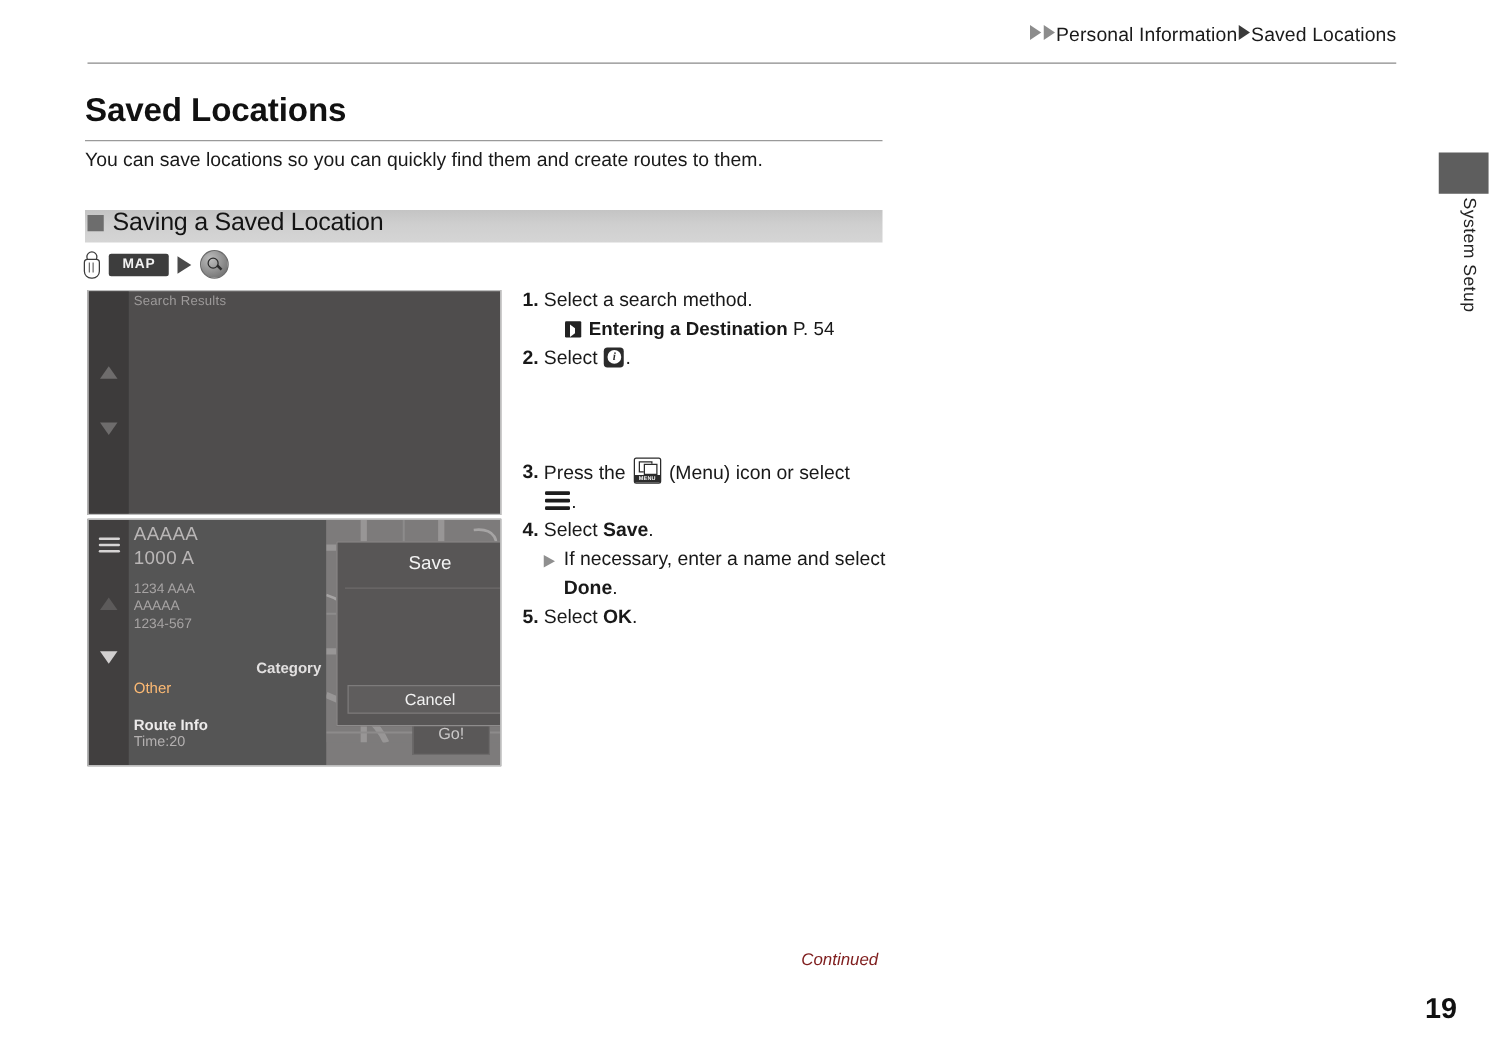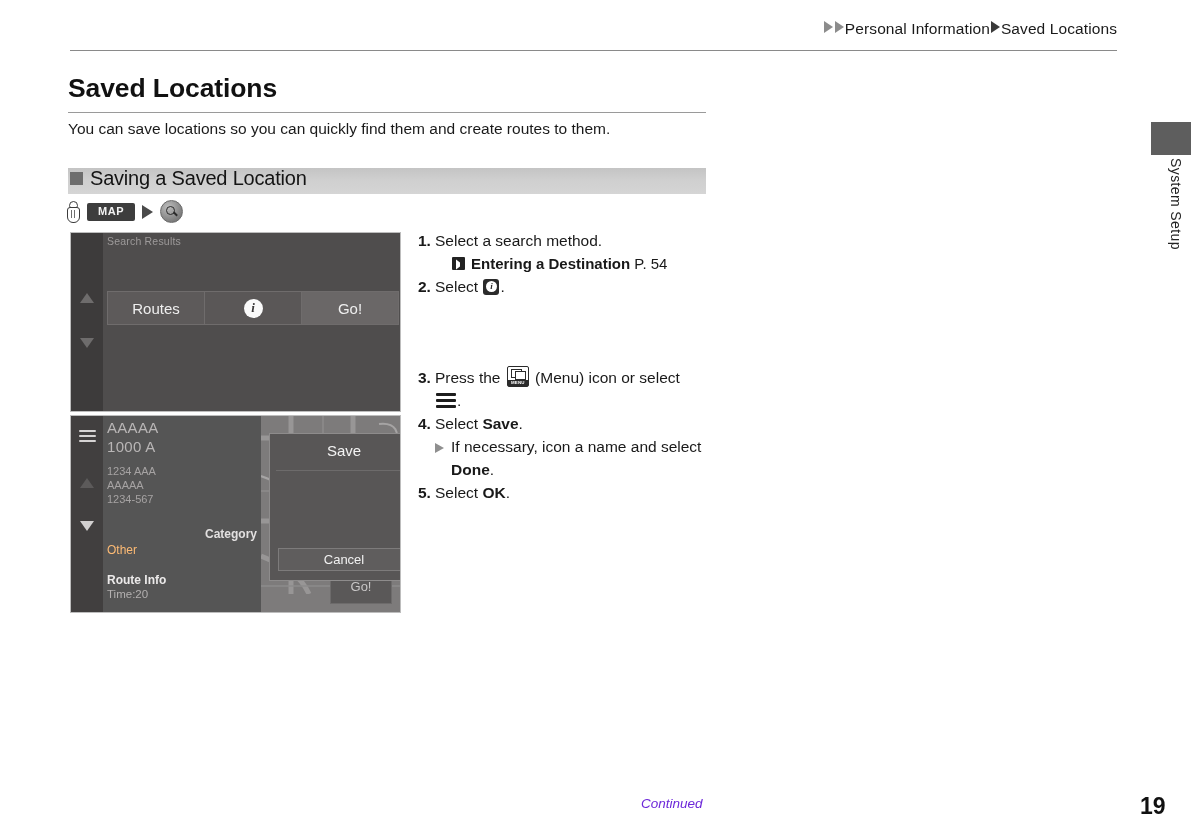--- a/index.html
+++ b/index.html
@@ -215,21 +215,21 @@
   .ico-menu .lbl{
     position:absolute;left:0;right:0;bottom:0;height:6px;background:#2b2b2b;color:#fff;
     font-size:4.4px;font-weight:bold;text-align:center;line-height:6px;letter-spacing:.2px;
   }
   .ico-ham{
     display:inline-block;width:20px;height:15px;vertical-align:-2px;margin:0 1px;
   }
   .ico-ham i{display:block;height:3.4px;background:#1d1d1d;margin-bottom:2.4px;border-radius:1px;}
   
   #continued{
-    position:absolute;left:641px;top:796px;font-size:13.5px;font-style:italic;color:#6d28d9;
+    position:absolute;left:641px;top:760px;font-size:13.5px;font-style:italic;color:#7f1d1d;
   }
   #pageno{
     position:absolute;left:1140px;top:793px;font-size:23px;font-weight:bold;color:#111;
   }
 </style>
 </head>
 <body>
 
 <div id="breadcrumb">
   <span class="tri"></span><span class="tri"></span><span class="crumb">Personal Information</span><span class="tri dark"></span><span class="crumb">Saved Locations</span>
@@ -258,27 +258,20 @@
   <span class="path-tri"></span>
   <span class="mag-ico"></span>
 </div>
 
 <div class="shot" id="shot1">
   <div class="shot-rail">
     <div class="rail-arrow up"></div>
     <div class="rail-arrow down"></div>
   </div>
   <div class="s1-head">Search Results</div>
-  <div class="btnbar" style="top:58px;">
-    <div class="cell">Routes</div>
-    <div class="cell mid">
-      <span class="i-circle">i</span>
-    </div>
-    <div class="cell">Go!</div>
-  </div>
 </div>
 
 <div class="shot" id="shot2">
   <div class="map">
     <svg width="145" height="178" viewBox="0 0 145 178">
       <rect x="0" y="0" width="145" height="178" fill="#7d7b7b"></rect>
       <g stroke="#989696" stroke-width="5" fill="none">
         <path d="M-5 22 H150"></path>
           <path d="M-5 105 H60"></path>
         <path d="M30 -5 V178"></path>
@@ -363,21 +356,21 @@
     <span class="txt"><span>Press the</span> <span class="ico-menu"><span class="r1"></span><span class="r2"></span><span class="lbl">MENU</span></span> <span>(Menu) icon or select</span><br><span class="ico-ham"><i></i><i></i><i></i></span><span>.</span></span>
   </div>
 
   <div class="step">
     <span class="num">4.</span>
     <span class="txt"><span>Select</span> <b>Save</b><span>.</span></span>
   </div>
 
   <div class="sub">
     <span class="bullet"></span>
-    <span><span>If necessary, icon a name and select</span> <b>Done</b><span>.</span></span>
+    <span><span>If necessary, enter a name and select</span> <b>Done</b><span>.</span></span>
   </div>
 
   <div class="step">
     <span class="num">5.</span>
     <span class="txt"><span>Select</span> <b>OK</b><span>.</span></span>
   </div>
 </div>
 
 <div id="continued">Continued</div>
 <div id="pageno">19</div>

